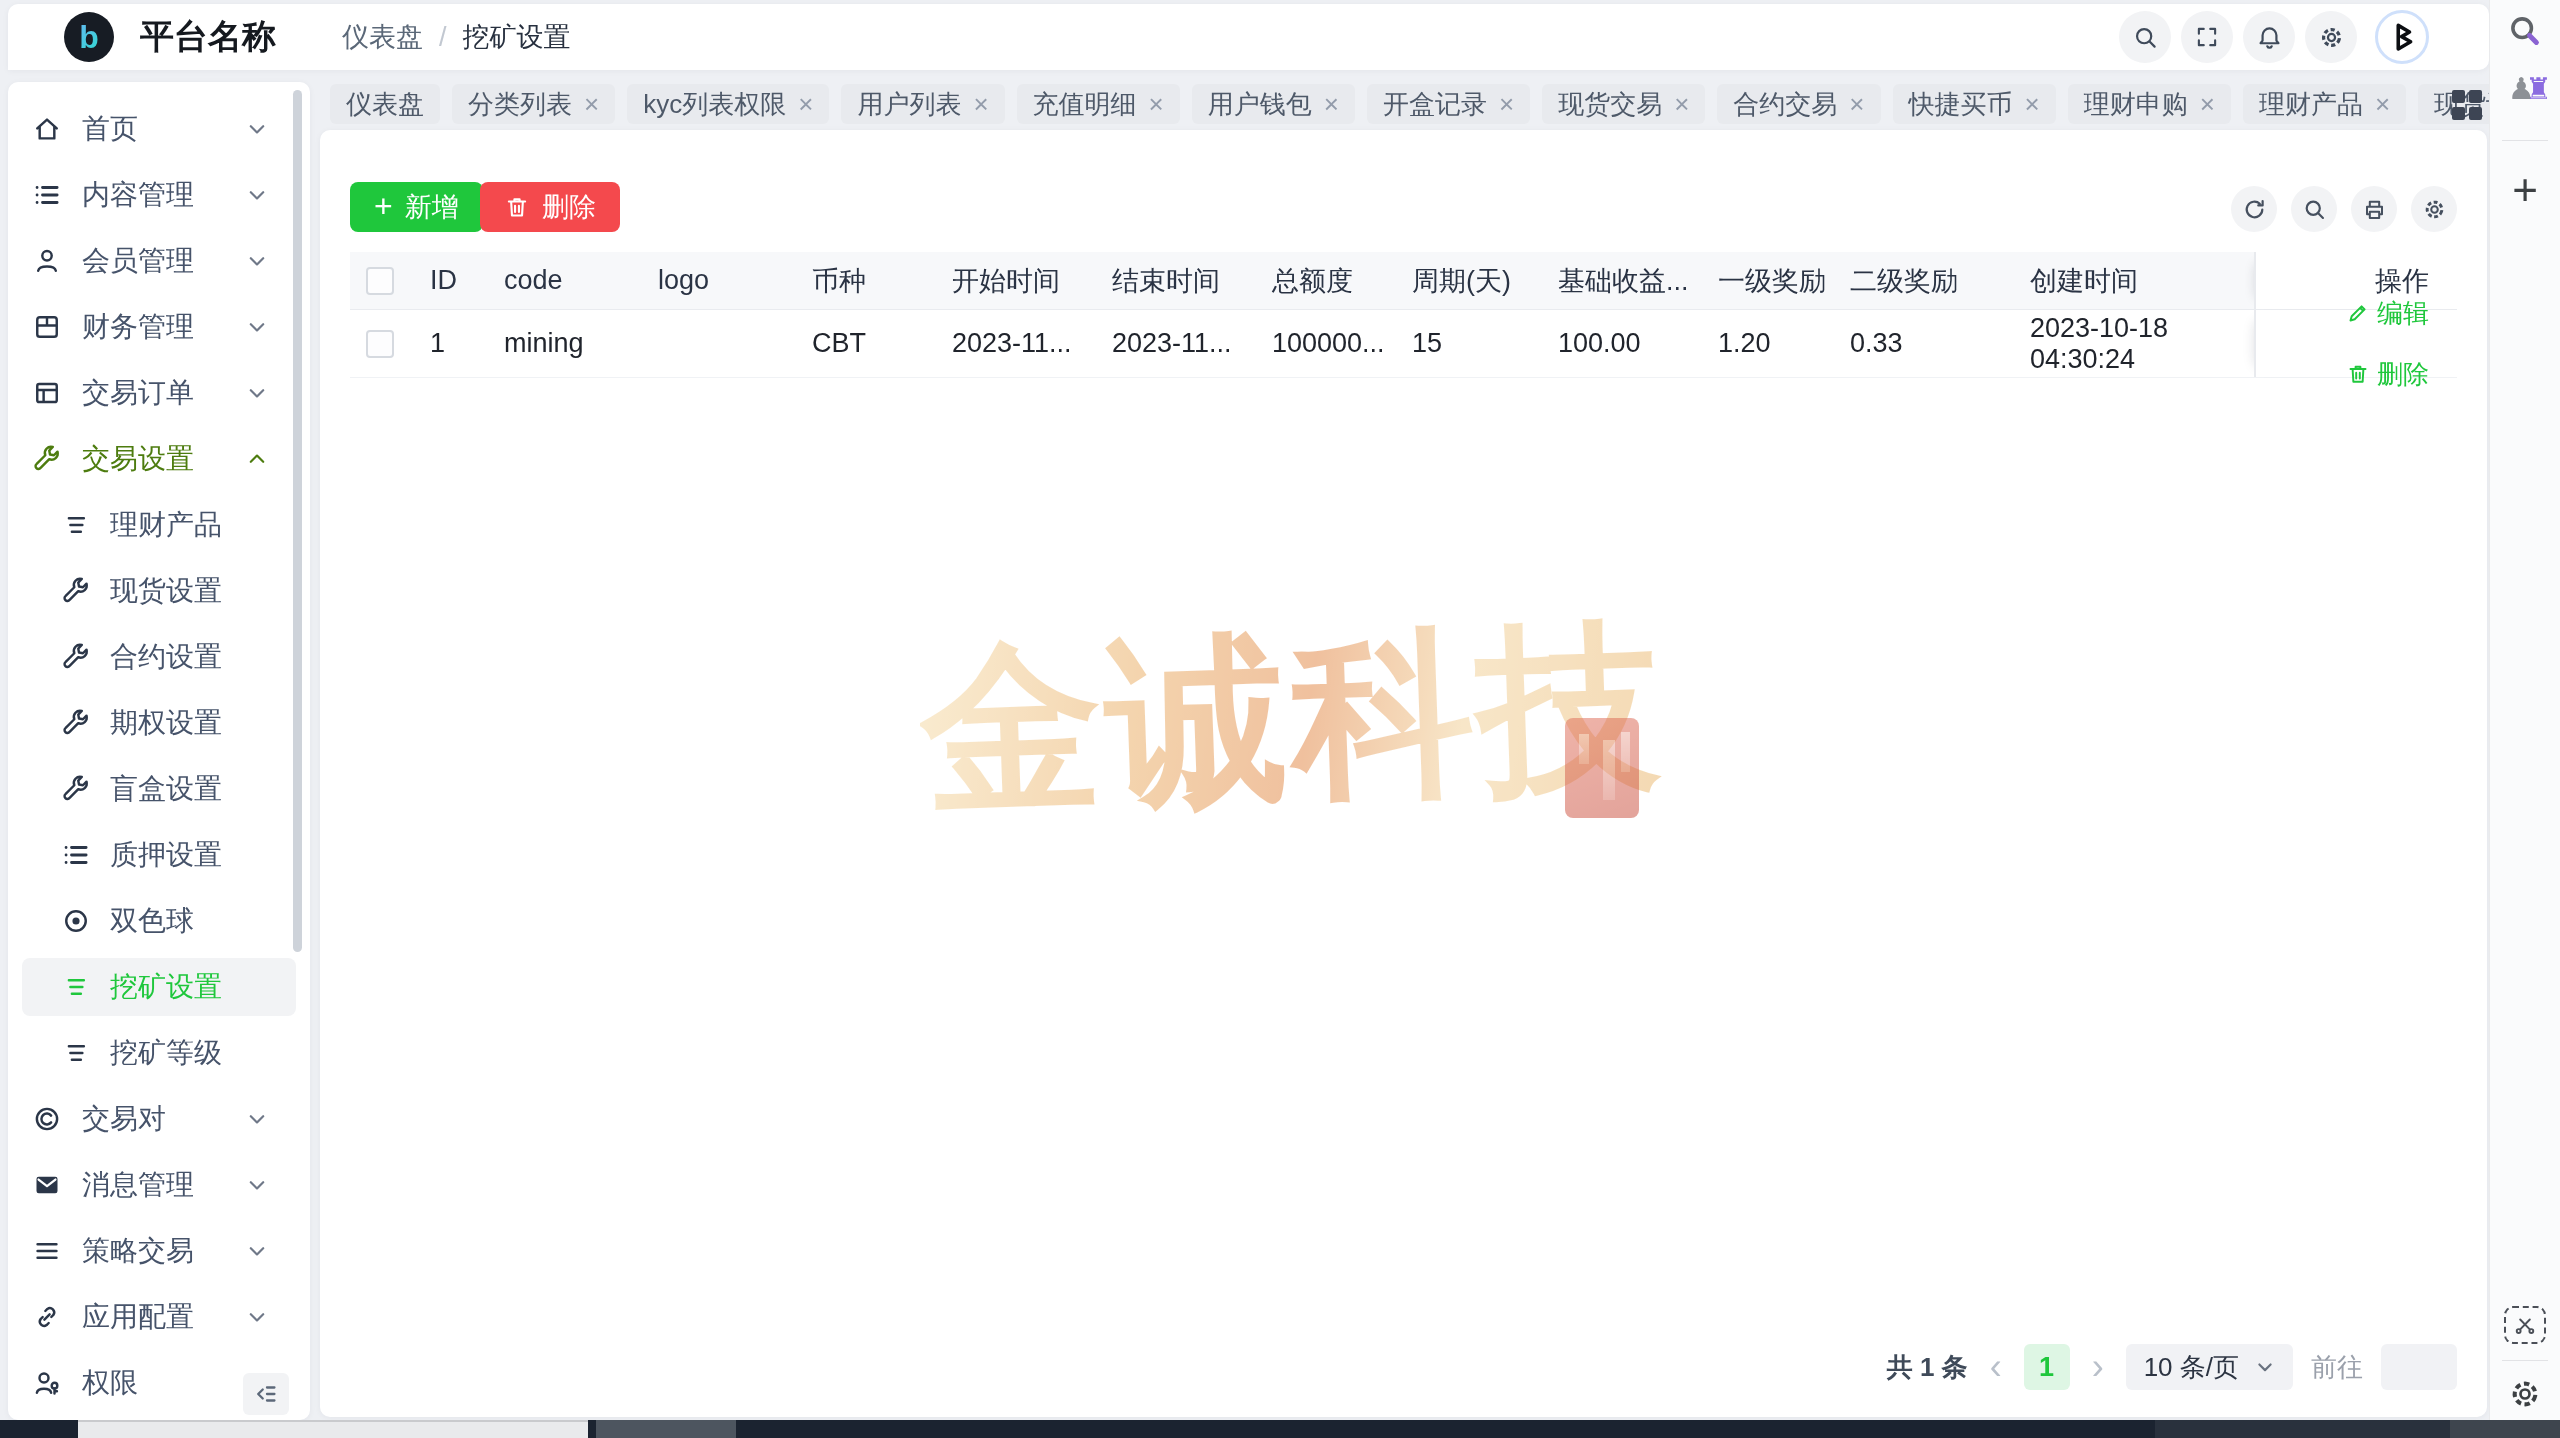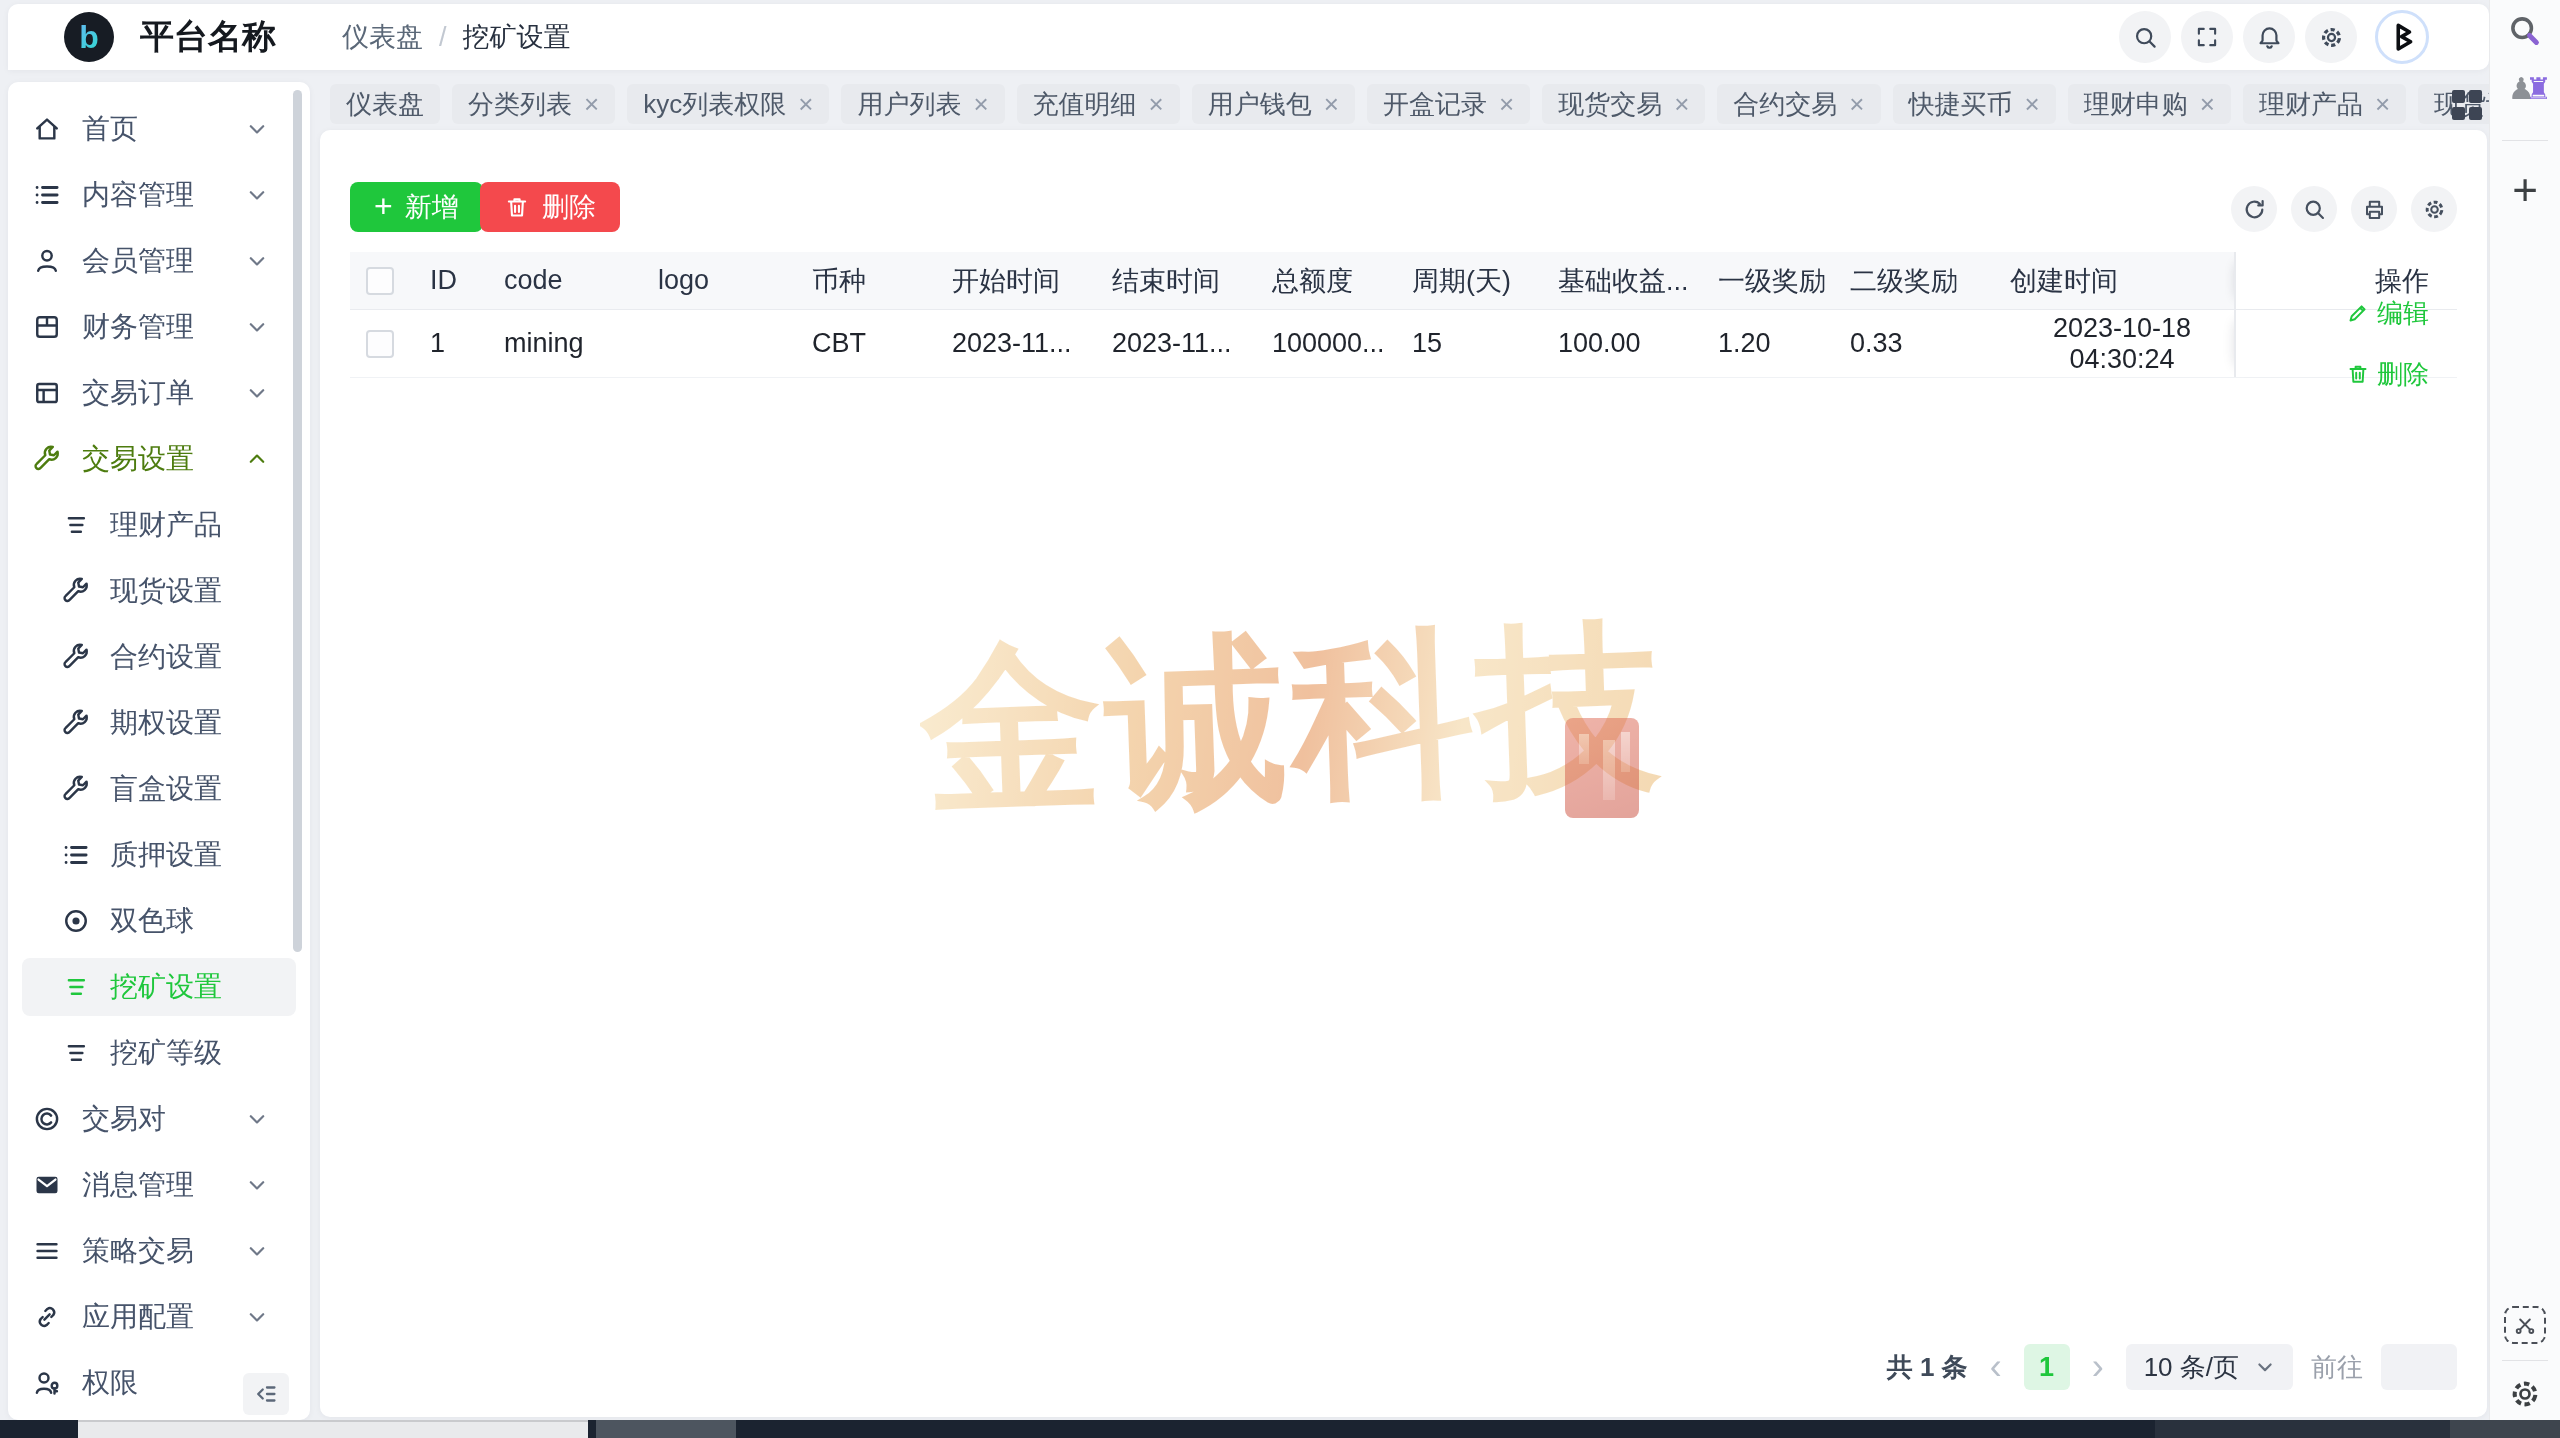--- a/index.html
+++ b/index.html
@@ -91,27 +91,27 @@
   .tool-icons{position:absolute;right:30px;top:56px;display:flex;gap:14px;}
   .tico{width:46px;height:46px;border-radius:50%;background:#f2f3f5;
     display:flex;align-items:center;justify-content:center;color:#46505f;}
 
   
   .tbl{position:absolute;left:30px;top:122px;right:30px;}
   .thead{display:flex;align-items:stretch;height:58px;background:#f7f8fa;
     border-bottom:1px solid #e9ebef;font-size:27px;color:#2a3344;font-weight:500;}
   .trow{display:flex;align-items:stretch;height:68px;font-size:27px;color:#20242c;
     border-bottom:1px solid #f0f2f5;background:#fff;}
-  .cell{padding-left:8px;display:flex;align-items:center;flex:none;text-align:center;}
+  .cell{padding-left:8px;display:flex;align-items:center;flex:none;}
   .c0{width:56px;padding-left:16px;}
   .c1{width:90px;padding-left:24px;}
   .c2{width:154px;}.c3{width:154px;}.c4{width:140px;}
   .c5{width:160px;}.c6{width:160px;}.c7{width:140px;}
   .c8{width:146px;}.c9{width:160px;}.c10{width:132px;}
-  .c11{width:160px;}.c12{width:232px;}
+  .c11{width:160px;}.c12{width:232px;margin-left:20px;}
   .c13{flex:1;justify-content:flex-end;padding-right:28px;border-left:2px solid #e8eaee;
        box-shadow:-10px 0 12px -12px rgba(20,30,50,.18);}
   .thead .c13{background:#fff;}
   .cb{width:28px;height:28px;border:2px solid #d6dae0;border-radius:4px;background:#fdfdfe;}
   .act-links{display:flex;gap:26px;flex-direction:column;}
   .alink{display:flex;align-items:center;gap:7px;color:#1fc73c;font-size:26px;}
 
   
   .wm{
     position:absolute;left:600px;top:468px;white-space:nowrap;

